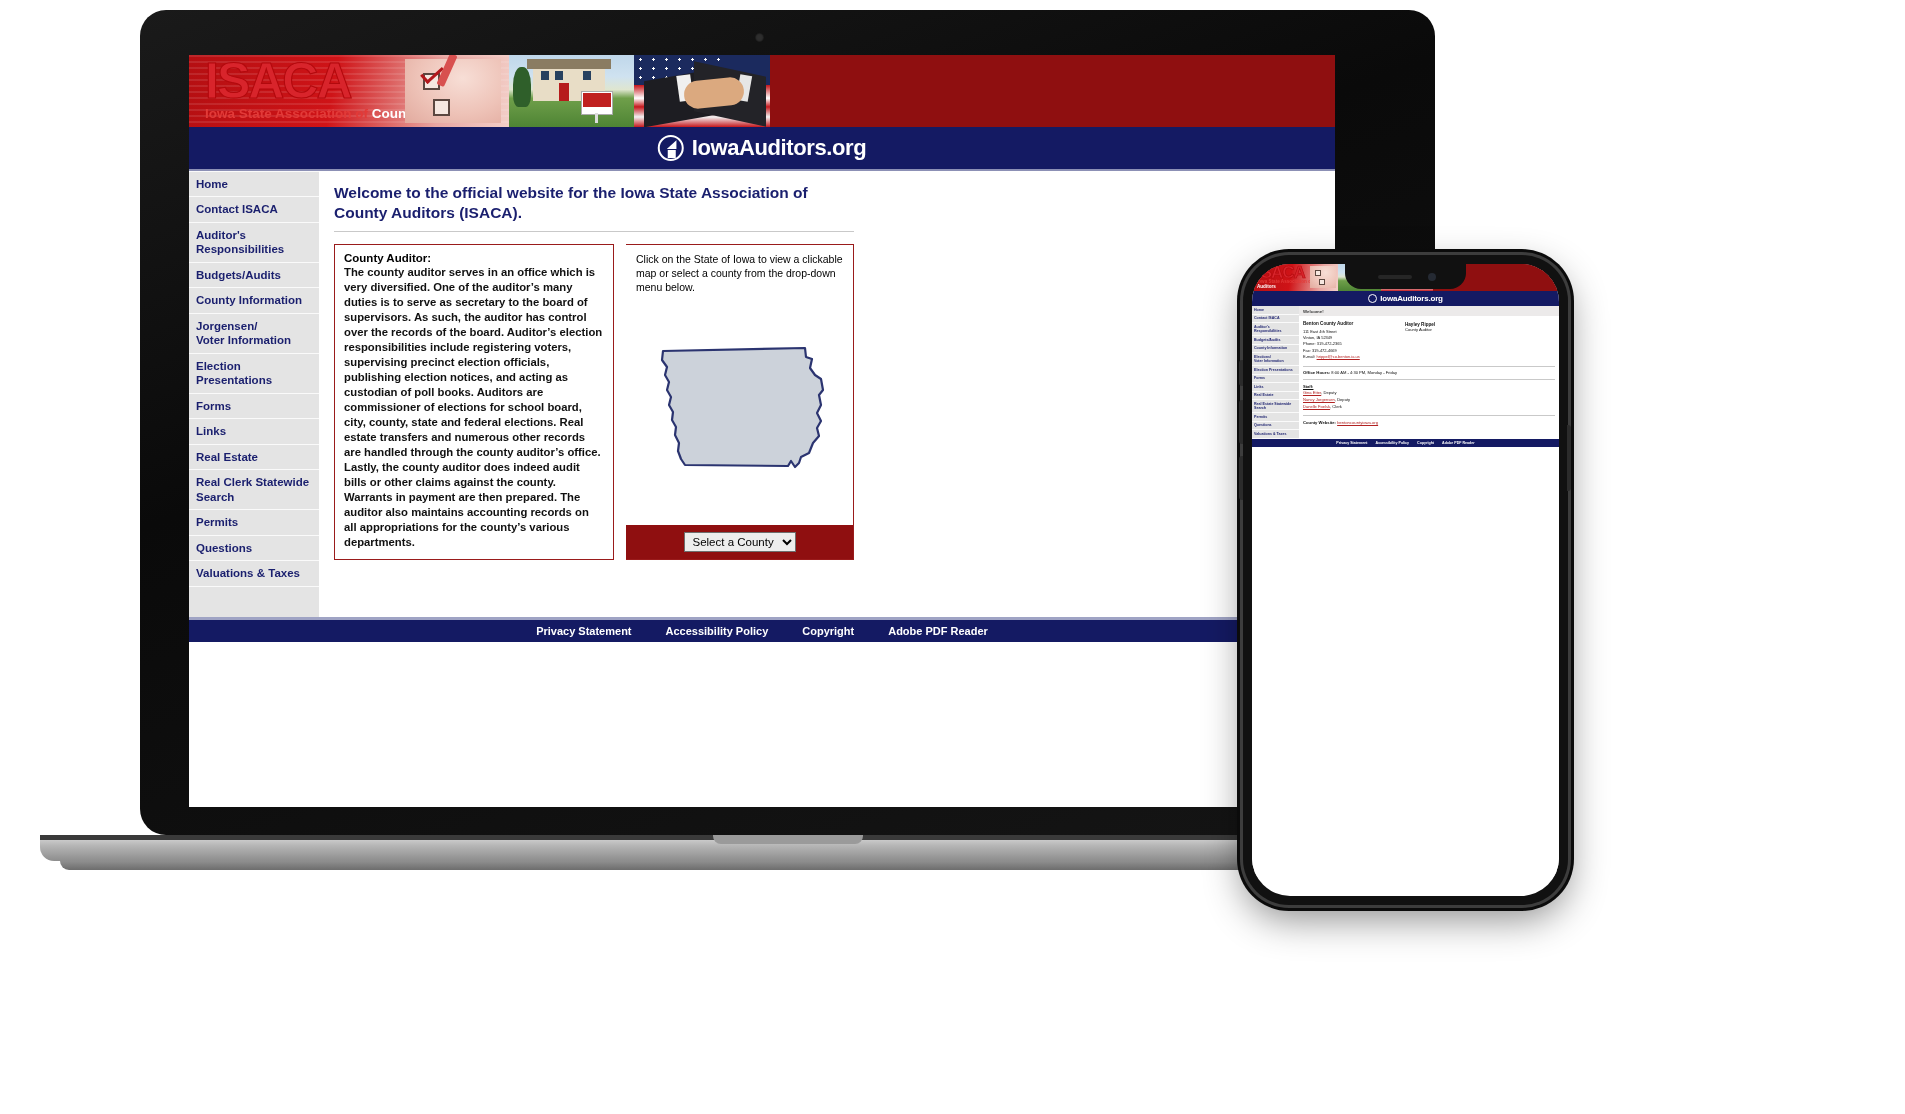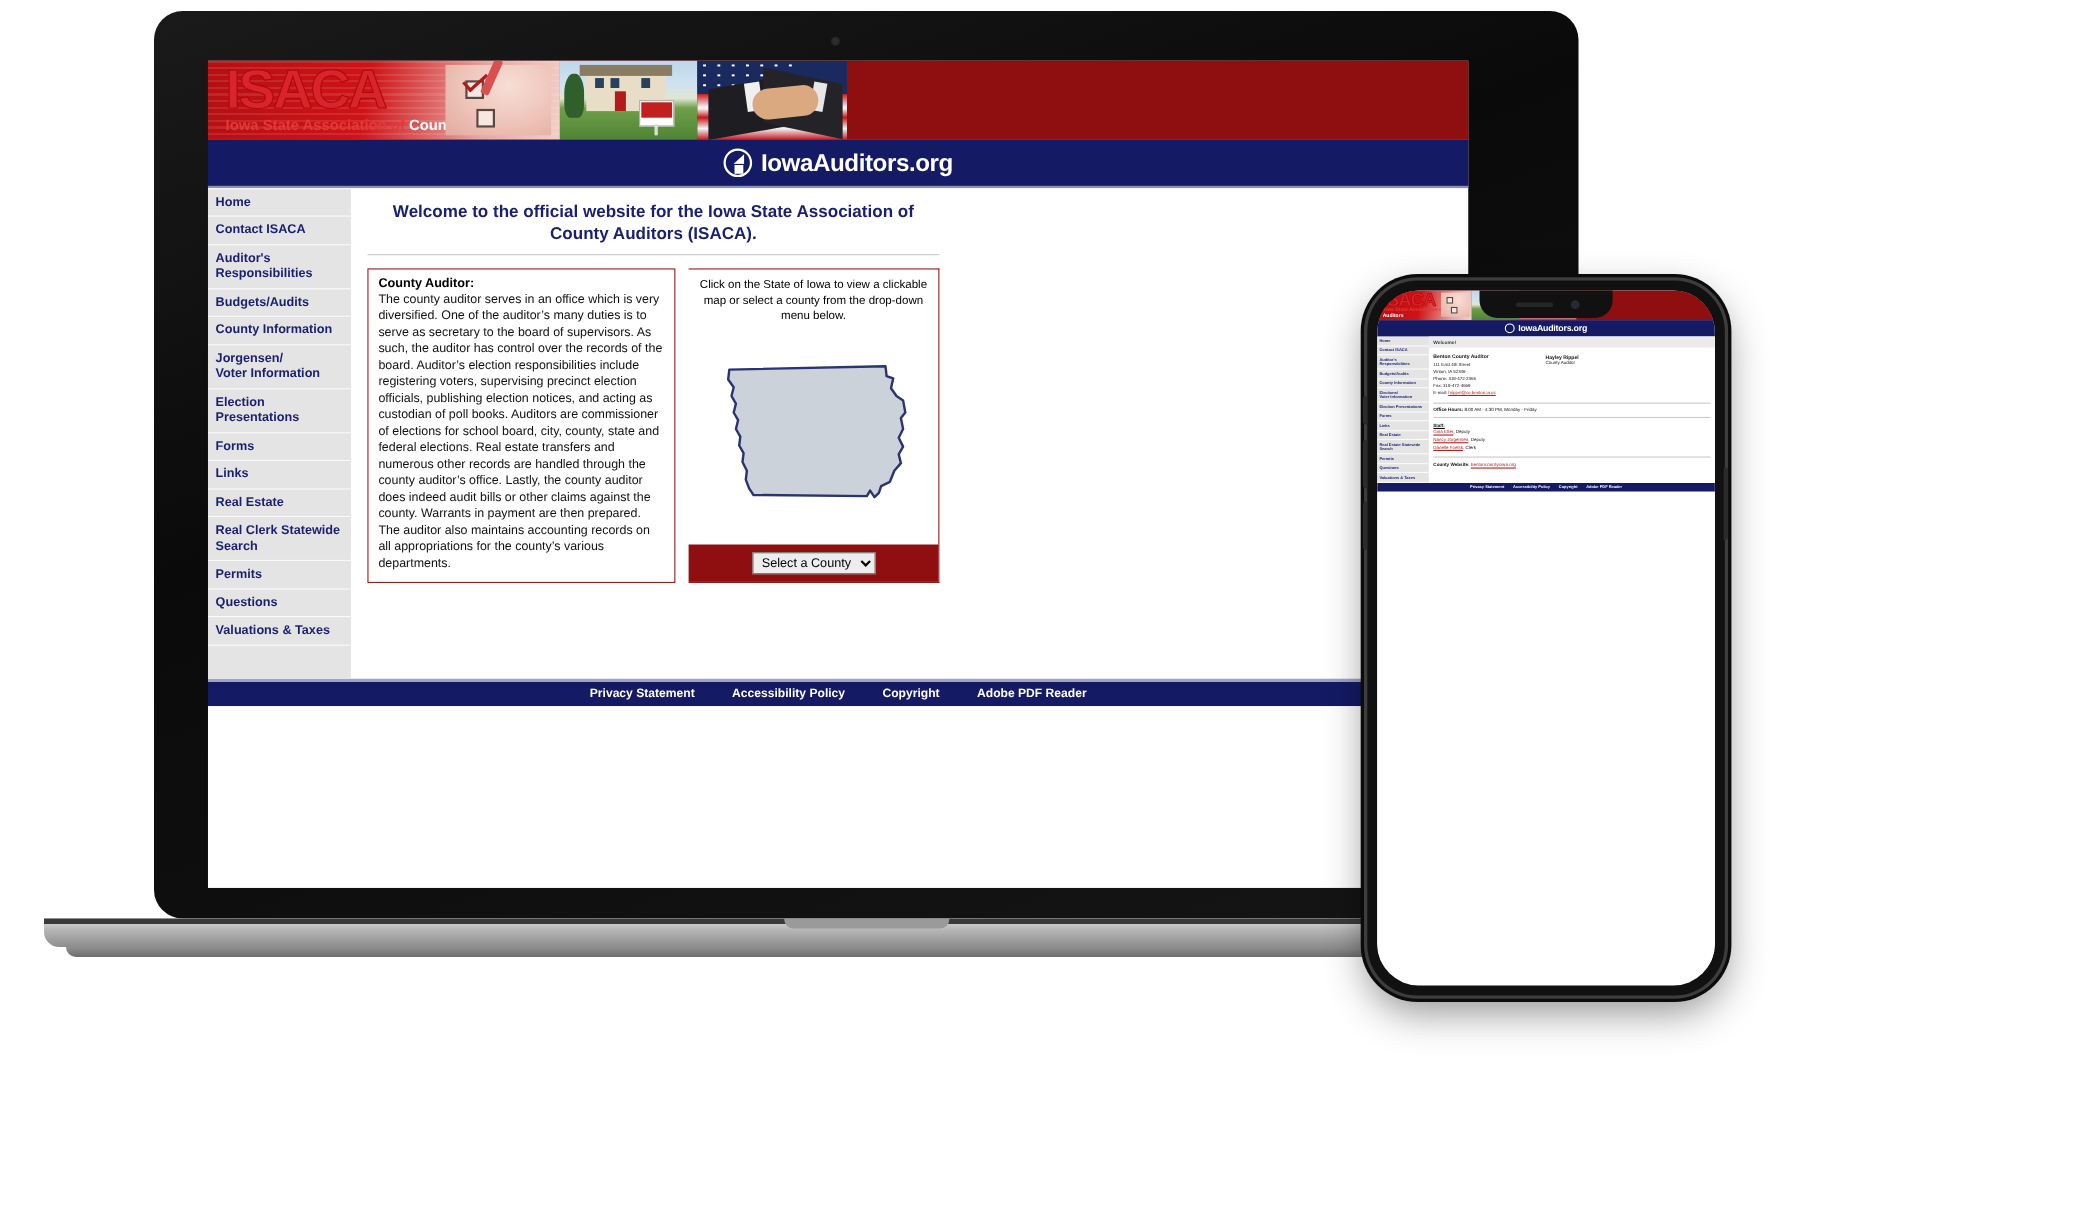--- a/index.html
+++ b/index.html
@@ -112,30 +112,30 @@
 
   .page-row { display:flex; width:1146px; align-items:stretch; }
   .sidebar { width:130px; background:#e4e4e4; padding-bottom:30px; min-height:340px; }
   .nav-item {
     padding:5px 0 5px 7px; font-size:11.5px; font-weight:bold; color:#1a1f6e;
     border-bottom:1px solid #fafafa; line-height:1.26; cursor:pointer;
   }
   .nav-item:first-child { border-top:1px solid #fafafa; }
 
   .content { flex:1; padding:12px 20px 0 15px; }
-  .page-title { color:#1a1f6e; font-size:15.5px; font-weight:bold; line-height:1.32; max-width:520px;text-align:center; }
+  .page-title { color:#1a1f6e; font-size:15.5px; font-weight:bold; line-height:1.32; max-width:520px; }
   .title-rule { height:1px; background:#c9c9c9; margin:7px 0 12px 0; width:520px; }
 
   .cards { display:flex; gap:12px; align-items:stretch; }
   .card-left { width:280px; border:1px solid #9a1b1b; padding:7px 9px 9px 9px; background:#fff; }
   .card-left h3 { font-size:11.5px; color:#000; margin-bottom:1px; }
-  .card-left p { font-size:11.3px; line-height:1.33; color:#111; }
+  .card-left p { font-size:11.3px; line-height:1.33; color:#111;font-weight:bold; }
 
   .card-right { width:228px; border:1px solid #9a1b1b; border-left:none; background:#fff; display:flex; flex-direction:column; }
-  .map-hint { font-size:10.5px; text-align:center; padding:8px 10px 4px 10px; line-height:1.32; color:#000; }
+  .map-hint { font-size:10.5px; padding:8px 10px 4px 10px; line-height:1.32; color:#000; }
   .map-wrap { flex:1; display:flex; align-items:center; justify-content:center; padding:2px 0 6px 0; }
   .select-bar { background:#8f0f10; padding:7px 0; display:flex; justify-content:center; }
   .county-select {
     font-family:"Liberation Sans", sans-serif; font-size:11.5px;
     padding:2px 4px; border:1px solid #6e6e6e; background:#ededed; color:#000;
   }
 
   .spacer { height:28px; }
   .footer-rule { height:3px; background:#9fa3c4; width:1146px; }
   .footer { height:22px; width:1146px; background:#141a63; display:flex; align-items:center; justify-content:center; gap:34px; }

